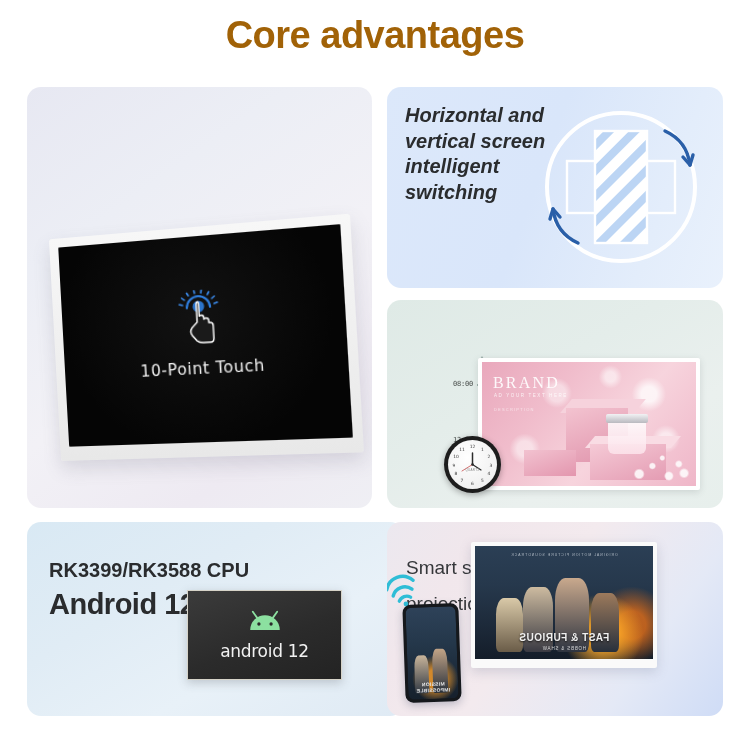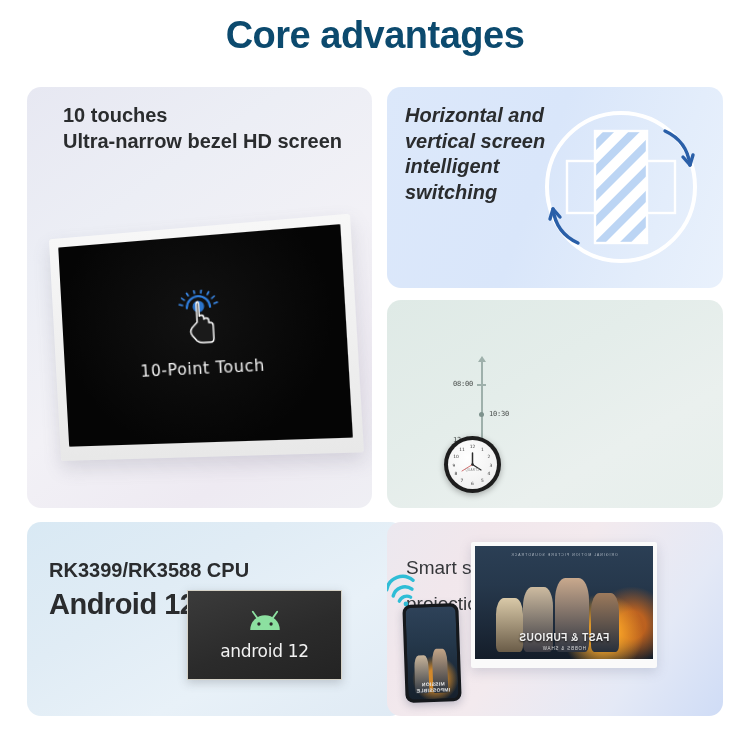--- a/index.html
+++ b/index.html
@@ -9,21 +9,21 @@
     font-family:"Liberation Sans", sans-serif;
     overflow:hidden;
     position:relative;
   }
   .page{position:relative;width:750px;height:750px;}
 
   
   .title{
     position:absolute;left:0;top:14px;width:750px;
     text-align:center;
-    font-size:38px;font-weight:bold;color:#0c4a6e;
+    font-size:38px;font-weight:bold;color:#a16207;
     letter-spacing:-0.5px;
   }
 
   
   .card{
     position:absolute;
     border-radius:14px;
     overflow:hidden;
   }
   .card-touch{
@@ -257,22 +257,20 @@
   .wifi-waves{position:absolute;left:-4px;top:50px;width:46px;height:36px;}
 </style>
 </head>
 <body>
 
 <div class="page">
 
   <div class="title">Core advantages</div>
 
   <div class="card card-touch">
-    <div class="card-heading h-touch">10 touches
-Ultra-narrow bezel HD screen</div>
 
     <div class="monitor-wrap">
       <div class="monitor">
         <div class="monitor-screen">
           <div class="touch-icon">
             <svg viewBox="0 0 48 52" width="48" height="52">
               <g fill="none" stroke="#2f7fe0" stroke-width="2" stroke-linecap="round">
                 <path d="M13 17 A11 11 0 0 1 35 17"></path>
               </g>
               <g stroke="#3b8bec" stroke-width="1.6" stroke-linecap="round">
@@ -331,20 +329,35 @@
       <div class="time-dot" style="top:54px;"></div>
       <div class="time-lbl right" style="top:52px;">10:30</div>
 
       <div class="time-tick" style="top:82px;"></div>
       <div class="time-lbl left" style="top:78px;">12:00</div>
 
       <div class="time-tick" style="top:118px;"></div>
       <div class="time-lbl left" style="top:114px;">21:00</div>
     </div>
 
+    <div class="ad-screen">
+      <div class="ad-inner">
+        <div class="ad-brand">BRAND</div>
+        <div class="ad-sub">AD YOUR TEXT HERE</div>
+        <div class="ad-sub2">DESCRIPTION</div>
+        <div class="podium-a-top"></div>
+        <div class="podium-a"></div>
+        <div class="podium-c"></div>
+        <div class="podium-b-top"></div>
+        <div class="podium-b"></div>
+        <div class="jar"></div>
+        <div class="jar-lid"></div>
+        <div class="sparkle"></div>
+      </div>
+    </div>
 
     <div class="clock">
       <div class="clock-face">
         <svg viewBox="0 0 49 49" width="49" height="49" style="position:absolute;left:0;top:0;">
           <g stroke="#3a3a3a" stroke-width="0.7" fill="#3a3a3a" font-size="4.4" font-family="DejaVu Sans, sans-serif" text-anchor="middle">
             <text x="24.5" y="8" stroke="none">12</text>
             <text x="34.5" y="11" stroke="none">1</text>
             <text x="41" y="18" stroke="none">2</text>
             <text x="43" y="26.5" stroke="none">3</text>
             <text x="41" y="35" stroke="none">4</text>

